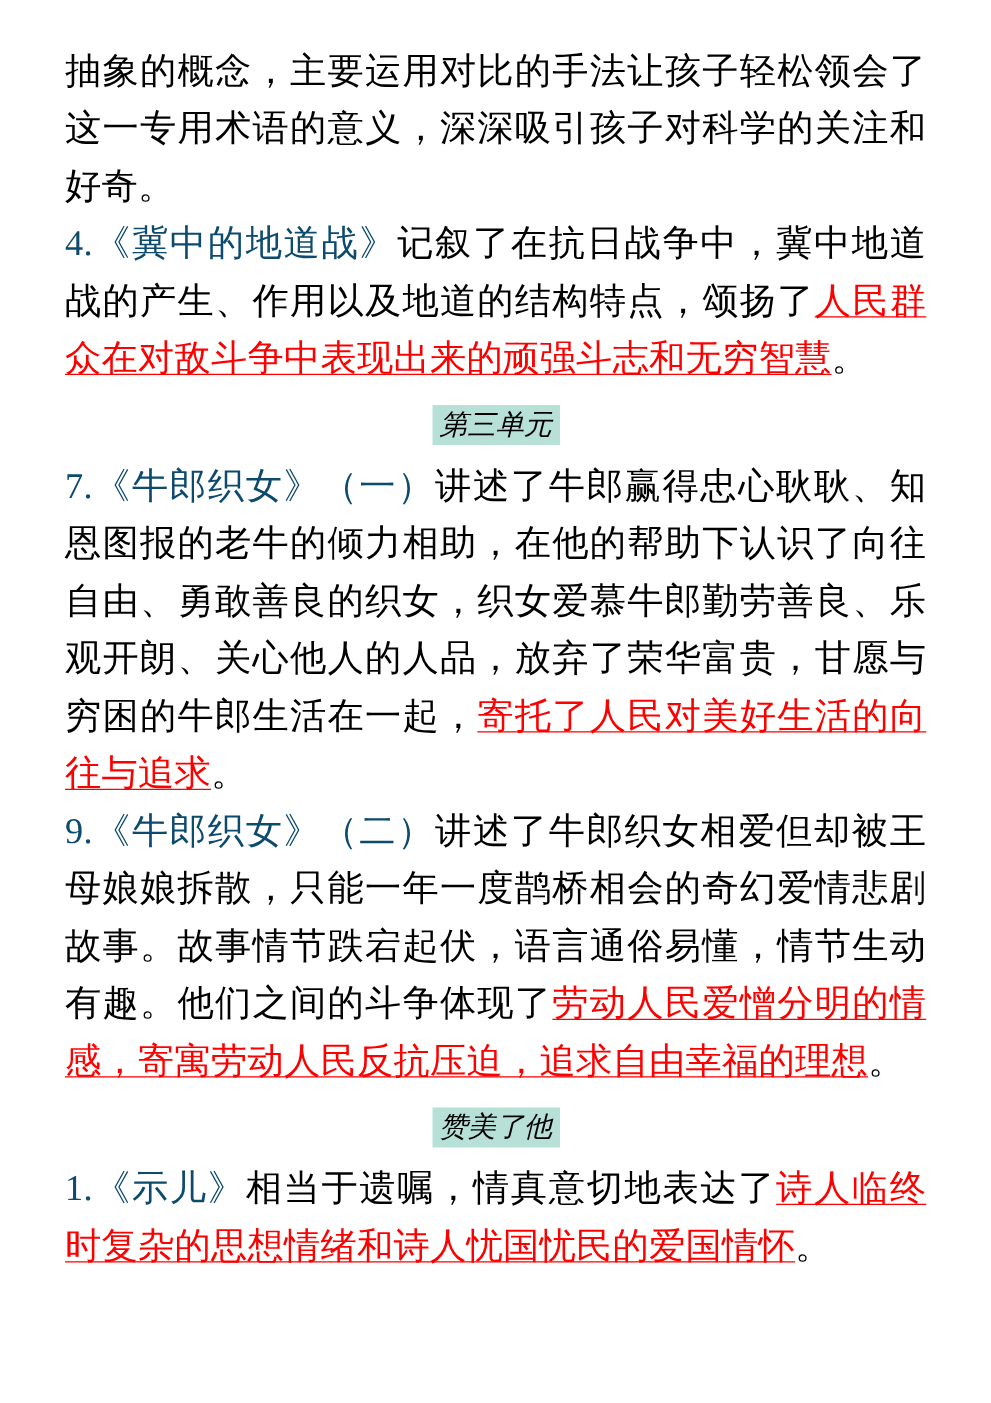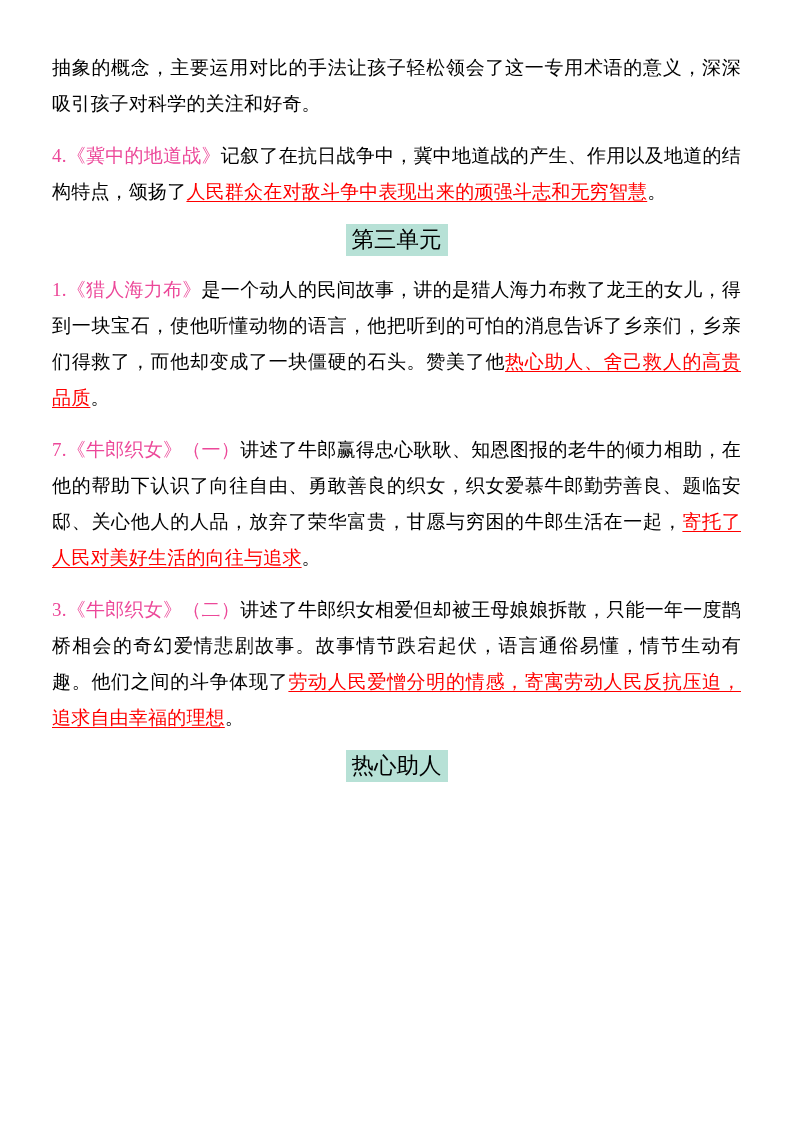--- a/index.html
+++ b/index.html
@@ -15,39 +15,40 @@
   }
   .page {
     position: relative;
     width: 793px;
     height: 1122px;
     box-sizing: border-box;
     padding: 34px 52px 0 52px;
     overflow: hidden;
   }
   .para {
-    font-size: 19px;
-    line-height: 36px;
+    font-size: 29px;
+    line-height: 46px;
     text-align: justify;
     text-justify: inter-ideograph;
-    margin: 16px 0 0 0;
+    margin: 0 0 0 0;
     letter-spacing: 0.2px;
   }
   .blue {
-    color: #ec4899;
+    color: #0c4a6e;
   }
   .red-u {
     color: #ff0000;
     text-decoration: underline;
     text-underline-offset: 3px;
     text-decoration-thickness: 1px;
   }
   .unit-head-wrap {
     text-align: center;
     margin: 14px 0 10px 0;
+    font-style: italic;
   }
   .unit-head {
     display: inline-block;
     font-size: 22.5px;
     line-height: 30px;
     background: #b7e1d6;
     padding: 1px 6px;
     color: #000000;
     font-family: "Liberation Serif", "DejaVu Serif", serif;
   }
@@ -62,31 +63,31 @@
   </p>
 
   <p class="para">
     <span class="blue">4.《冀中的地道战》</span><span>记叙了在抗日战争中，冀中地道战的产生、作用以及地道的结构特点，颂扬了</span><span class="red-u">人民群众在对敌斗争中表现出来的顽强斗志和无穷智慧</span><span>。</span>
   </p>
 
   <div class="unit-head-wrap">
     <span class="unit-head">第三单元</span>
   </div>
 
+
   <p class="para">
-    <span class="blue">1.《猎人海力布》</span><span>是一个动人的民间故事，讲的是猎人海力布救了龙王的女儿，得到一块宝石，使他听懂动物的语言，他把听到的可怕的消息告诉了乡亲们，乡亲们得救了，而他却变成了一块僵硬的石头。赞美了他</span><span class="red-u">热心助人、舍己救人的高贵品质</span><span>。</span>
+    <span class="blue">7.《牛郎织女》（一）</span><span>讲述了牛郎赢得忠心耿耿、知恩图报的老牛的倾力相助，在他的帮助下认识了向往自由、勇敢善良的织女，织女爱慕牛郎勤劳善良、乐观开朗、关心他人的人品，放弃了荣华富贵，甘愿与穷困的牛郎生活在一起，</span><span class="red-u">寄托了人民对美好生活的向往与追求</span><span>。</span>
   </p>
 
   <p class="para">
-    <span class="blue">7.《牛郎织女》（一）</span><span>讲述了牛郎赢得忠心耿耿、知恩图报的老牛的倾力相助，在他的帮助下认识了向往自由、勇敢善良的织女，织女爱慕牛郎勤劳善良、题临安邸、关心他人的人品，放弃了荣华富贵，甘愿与穷困的牛郎生活在一起，</span><span class="red-u">寄托了人民对美好生活的向往与追求</span><span>。</span>
-  </p>
-
-  <p class="para">
-    <span class="blue">3.《牛郎织女》（二）</span><span>讲述了牛郎织女相爱但却被王母娘娘拆散，只能一年一度鹊桥相会的奇幻爱情悲剧故事。故事情节跌宕起伏，语言通俗易懂，情节生动有趣。他们之间的斗争体现了</span><span class="red-u">劳动人民爱憎分明的情感，寄寓劳动人民反抗压迫，追求自由幸福的理想</span><span>。</span>
+    <span class="blue">9.《牛郎织女》（二）</span><span>讲述了牛郎织女相爱但却被王母娘娘拆散，只能一年一度鹊桥相会的奇幻爱情悲剧故事。故事情节跌宕起伏，语言通俗易懂，情节生动有趣。他们之间的斗争体现了</span><span class="red-u">劳动人民爱憎分明的情感，寄寓劳动人民反抗压迫，追求自由幸福的理想</span><span>。</span>
   </p>
 
   <div class="unit-head-wrap">
-    <span class="unit-head">热心助人</span>
+    <span class="unit-head">赞美了他</span>
   </div>
 
+  <p class="para">
+    <span class="blue">1.《示儿》</span><span>相当于遗嘱，情真意切地表达了</span><span class="red-u">诗人临终时复杂的思想情绪和诗人忧国忧民的爱国情怀</span><span>。</span>
+  </p>
 
 
 </div>
 
 </body></html>

